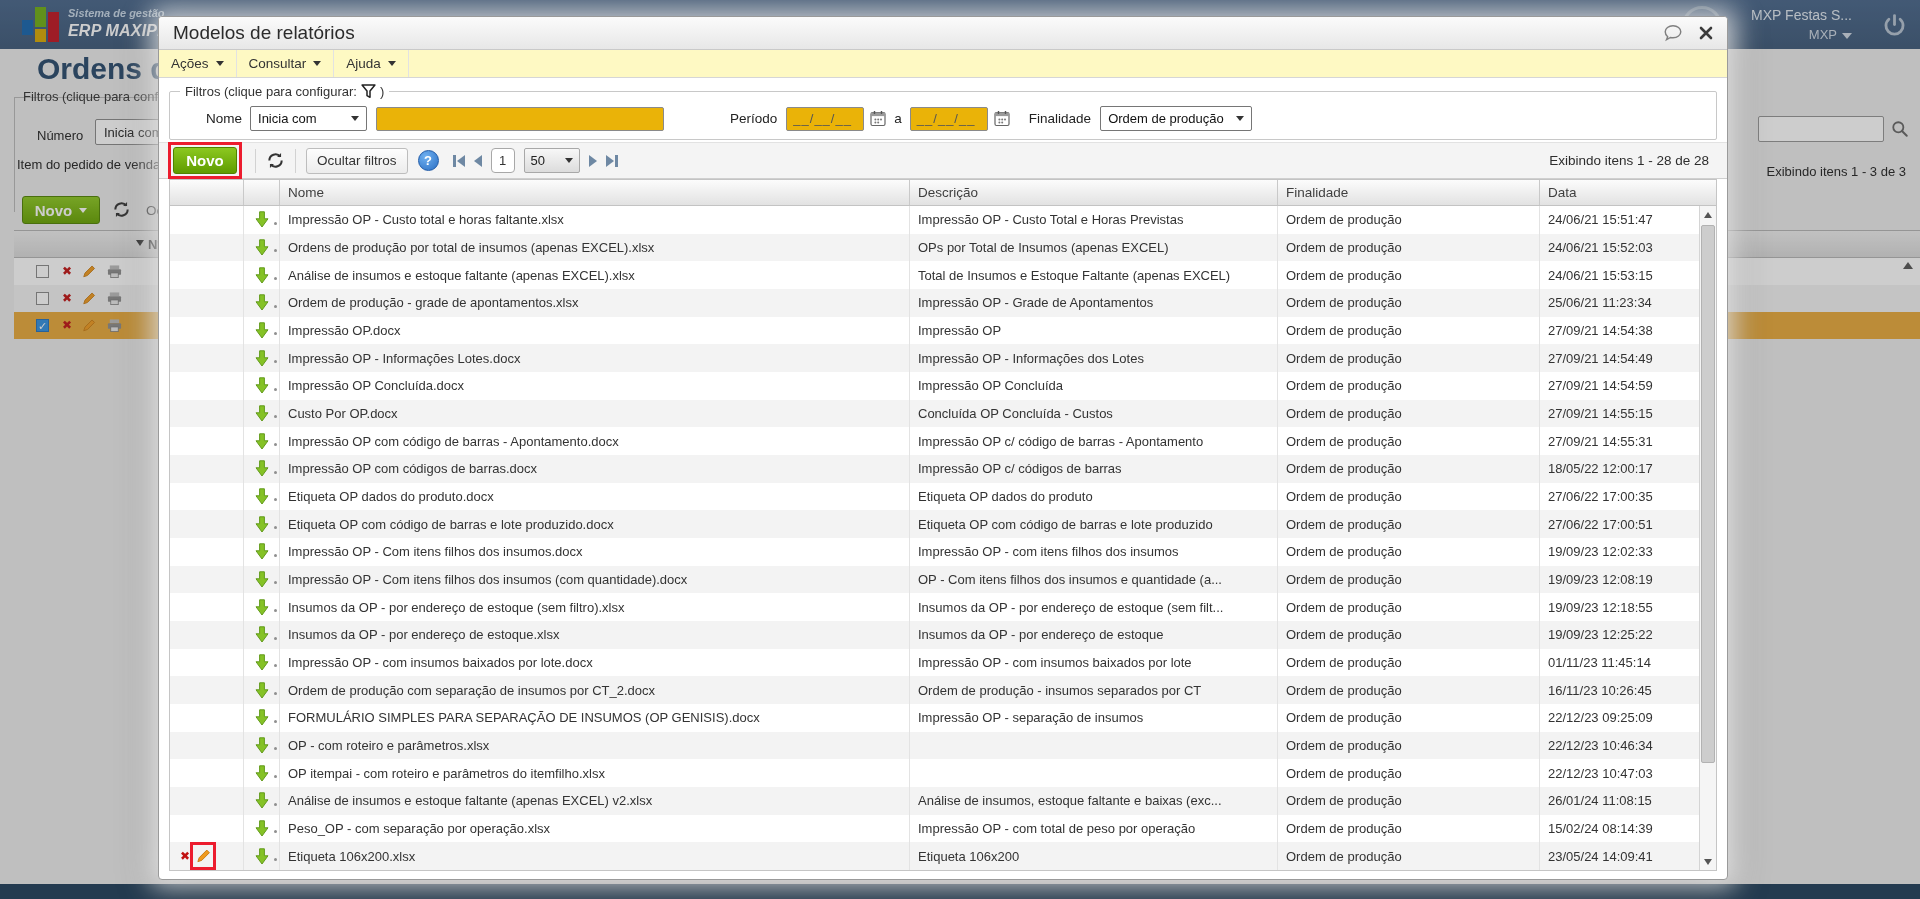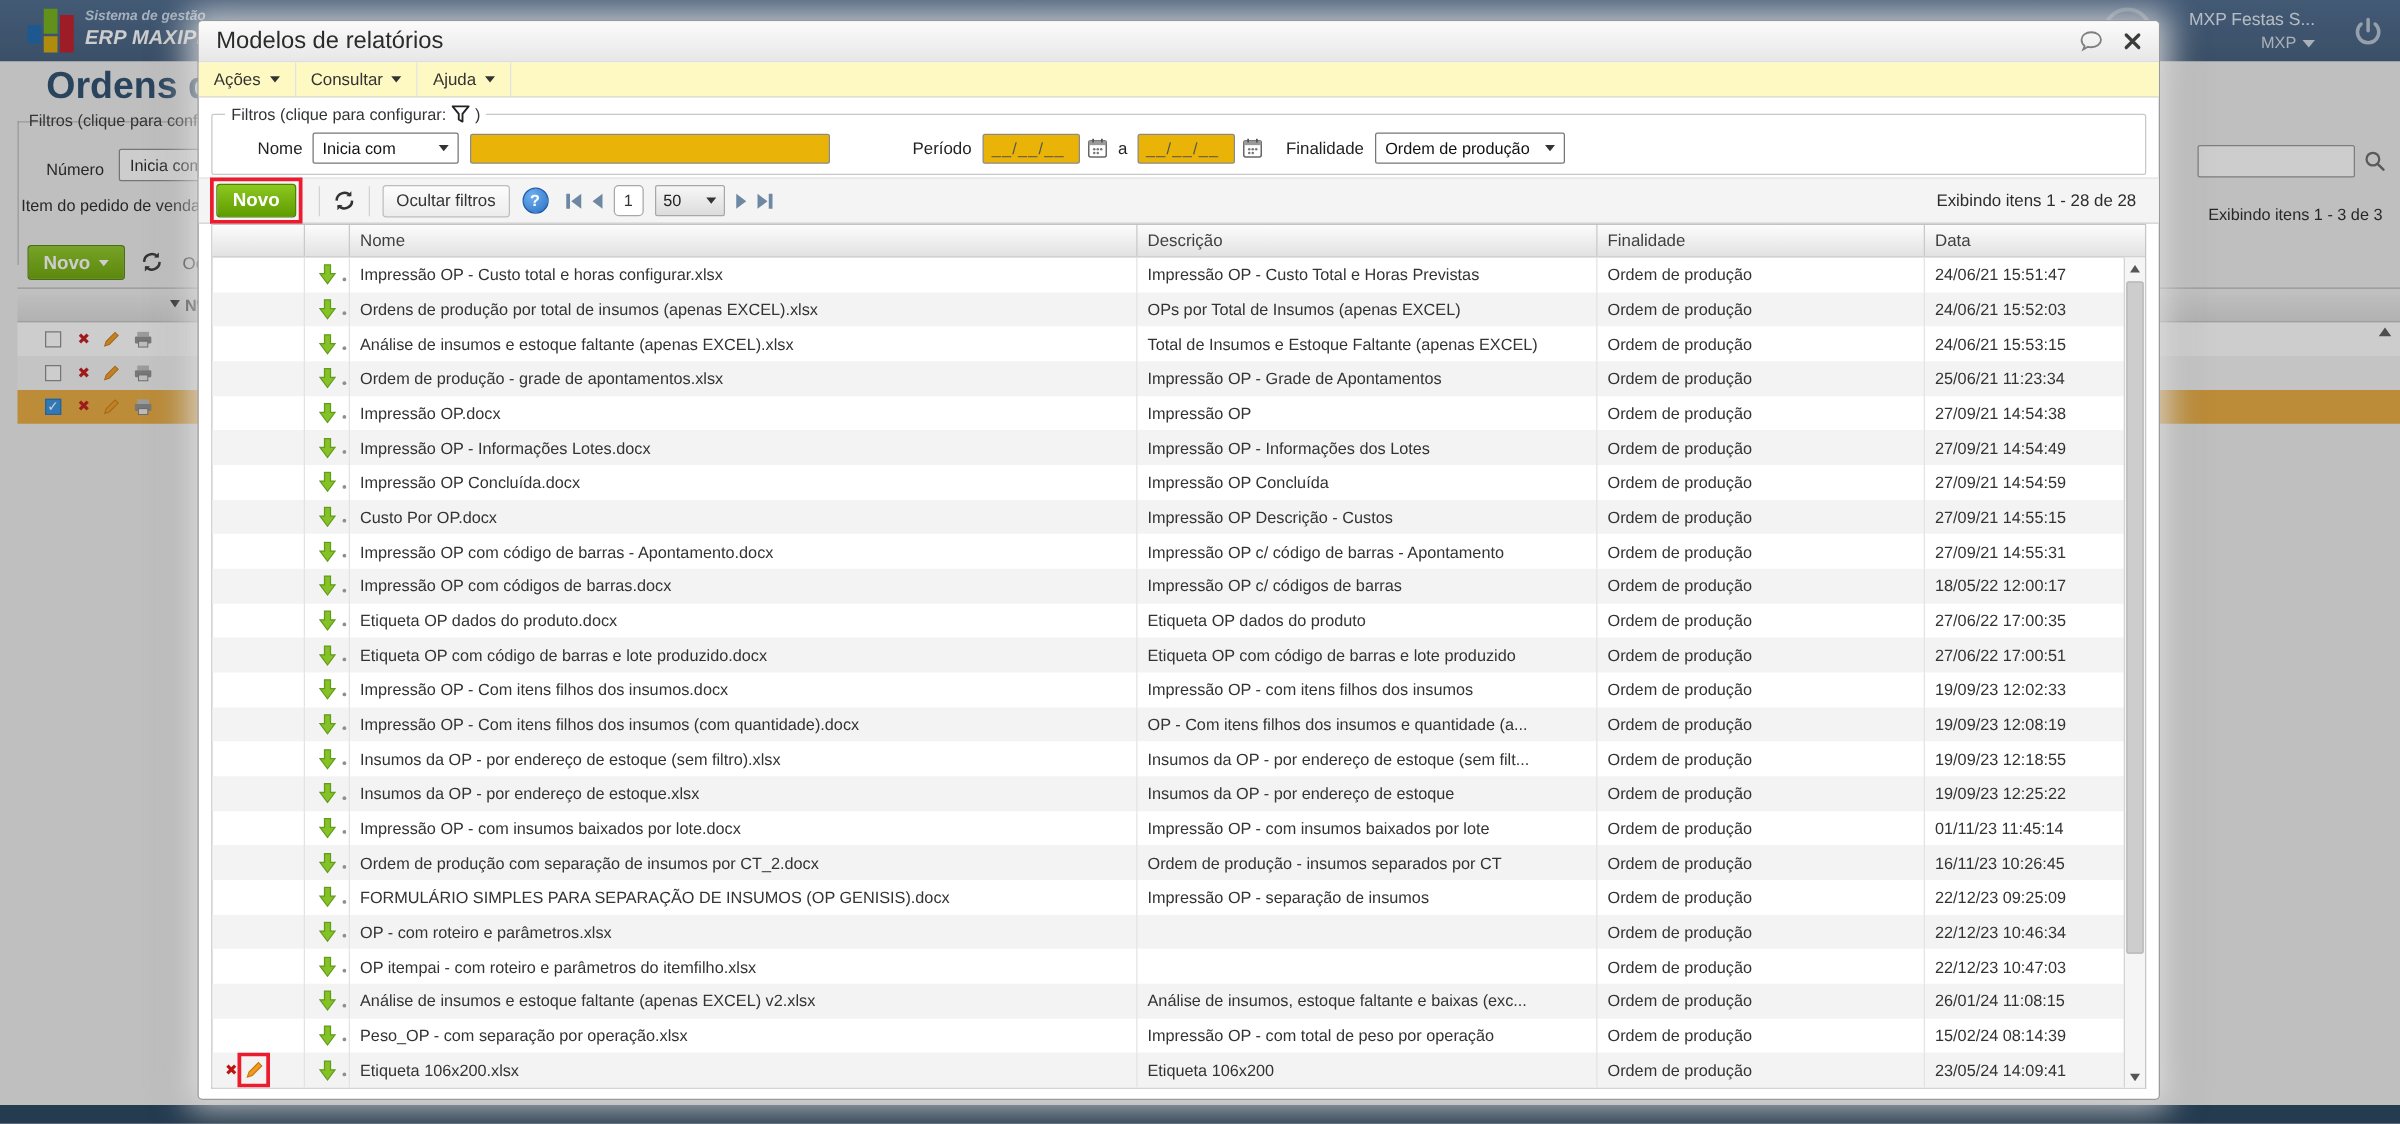--- a/index.html
+++ b/index.html
@@ -403,21 +403,21 @@
       </div>
       <div class="grid-body">
   <div class="grid-row">
     <div class="cell c-act"></div>
     <div class="cell c-dl">
       <svg width="14" height="17" viewBox="0 0 14 17">
         <path d="M4.6 0.8 h4.8 v7 h3.6 L7 16 L1 7.8 h3.6 Z" fill="#85c226" stroke="#639b1c" stroke-width="1"></path>
       </svg>
       <i class="dl-dot"></i>
     </div>
-    <div class="cell txtcell c-nome">Impressão OP - Custo total e horas configurar.xlsx</div>
+    <div class="cell txtcell c-nome">Impressão OP - Custo total e horas faltante.xlsx</div>
     <div class="cell txtcell c-desc">Impressão OP - Custo Total e Horas Previstas</div>
     <div class="cell txtcell c-fin">Ordem de produção</div>
     <div class="cell txtcell c-data">24/06/21 15:51:47</div>
   </div>
 
   <div class="grid-row">
     <div class="cell c-act"></div>
     <div class="cell c-dl">
       <svg width="14" height="17" viewBox="0 0 14 17">
         <path d="M4.6 0.8 h4.8 v7 h3.6 L7 16 L1 7.8 h3.6 Z" fill="#85c226" stroke="#639b1c" stroke-width="1"></path>
@@ -502,21 +502,21 @@
 
   <div class="grid-row">
     <div class="cell c-act"></div>
     <div class="cell c-dl">
       <svg width="14" height="17" viewBox="0 0 14 17">
         <path d="M4.6 0.8 h4.8 v7 h3.6 L7 16 L1 7.8 h3.6 Z" fill="#85c226" stroke="#639b1c" stroke-width="1"></path>
       </svg>
       <i class="dl-dot"></i>
     </div>
     <div class="cell txtcell c-nome">Custo Por OP.docx</div>
-    <div class="cell txtcell c-desc">Impressão OP Descrição - Custos</div>
+    <div class="cell txtcell c-desc">Concluída OP Concluída - Custos</div>
     <div class="cell txtcell c-fin">Ordem de produção</div>
     <div class="cell txtcell c-data">27/09/21 14:55:15</div>
   </div>
 
   <div class="grid-row">
     <div class="cell c-act"></div>
     <div class="cell c-dl">
       <svg width="14" height="17" viewBox="0 0 14 17">
         <path d="M4.6 0.8 h4.8 v7 h3.6 L7 16 L1 7.8 h3.6 Z" fill="#85c226" stroke="#639b1c" stroke-width="1"></path>
       </svg>

